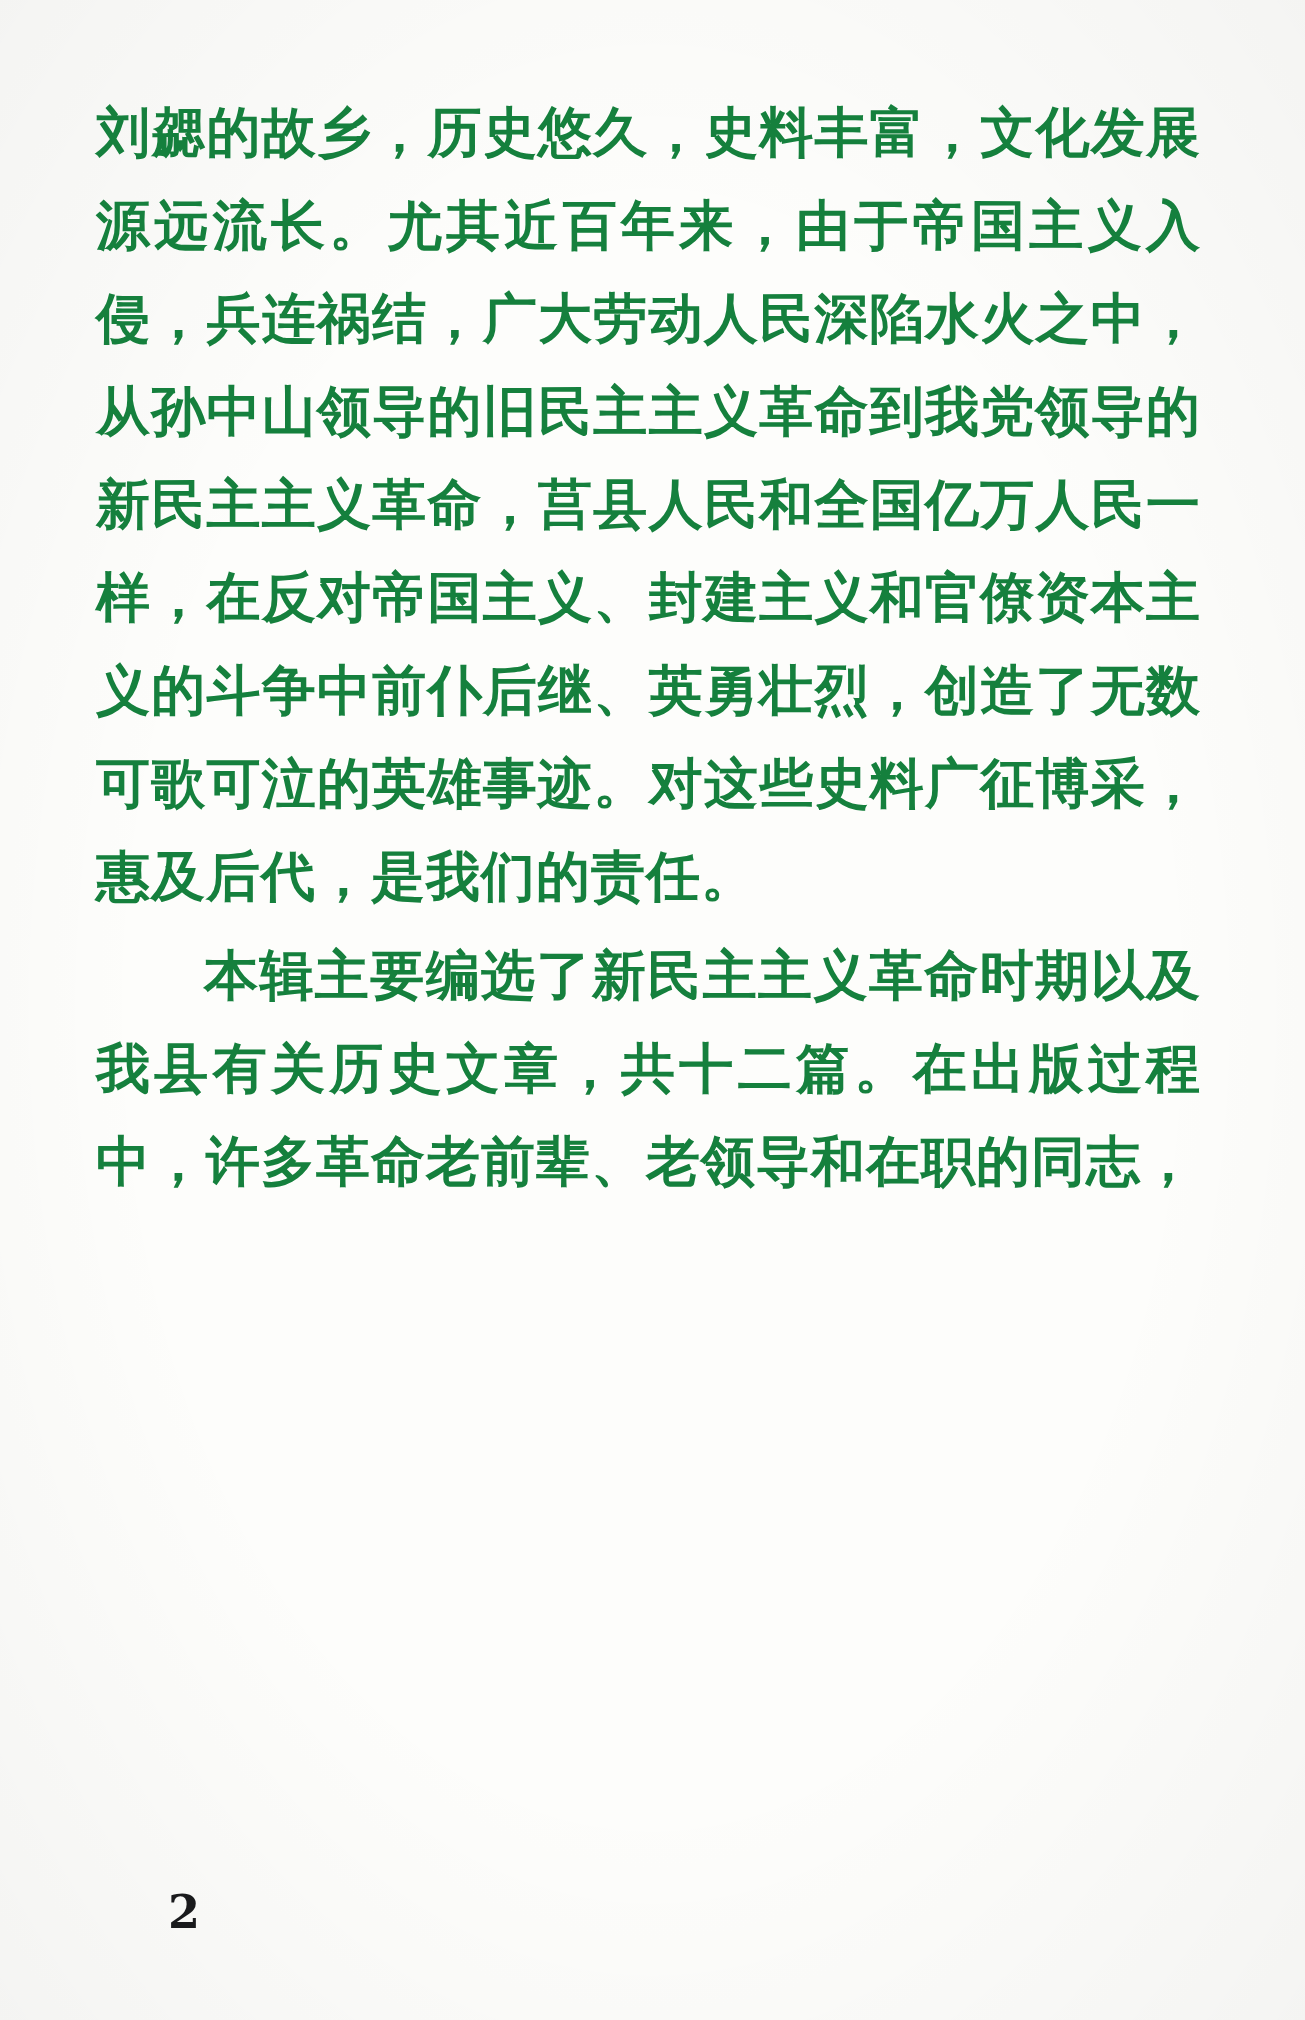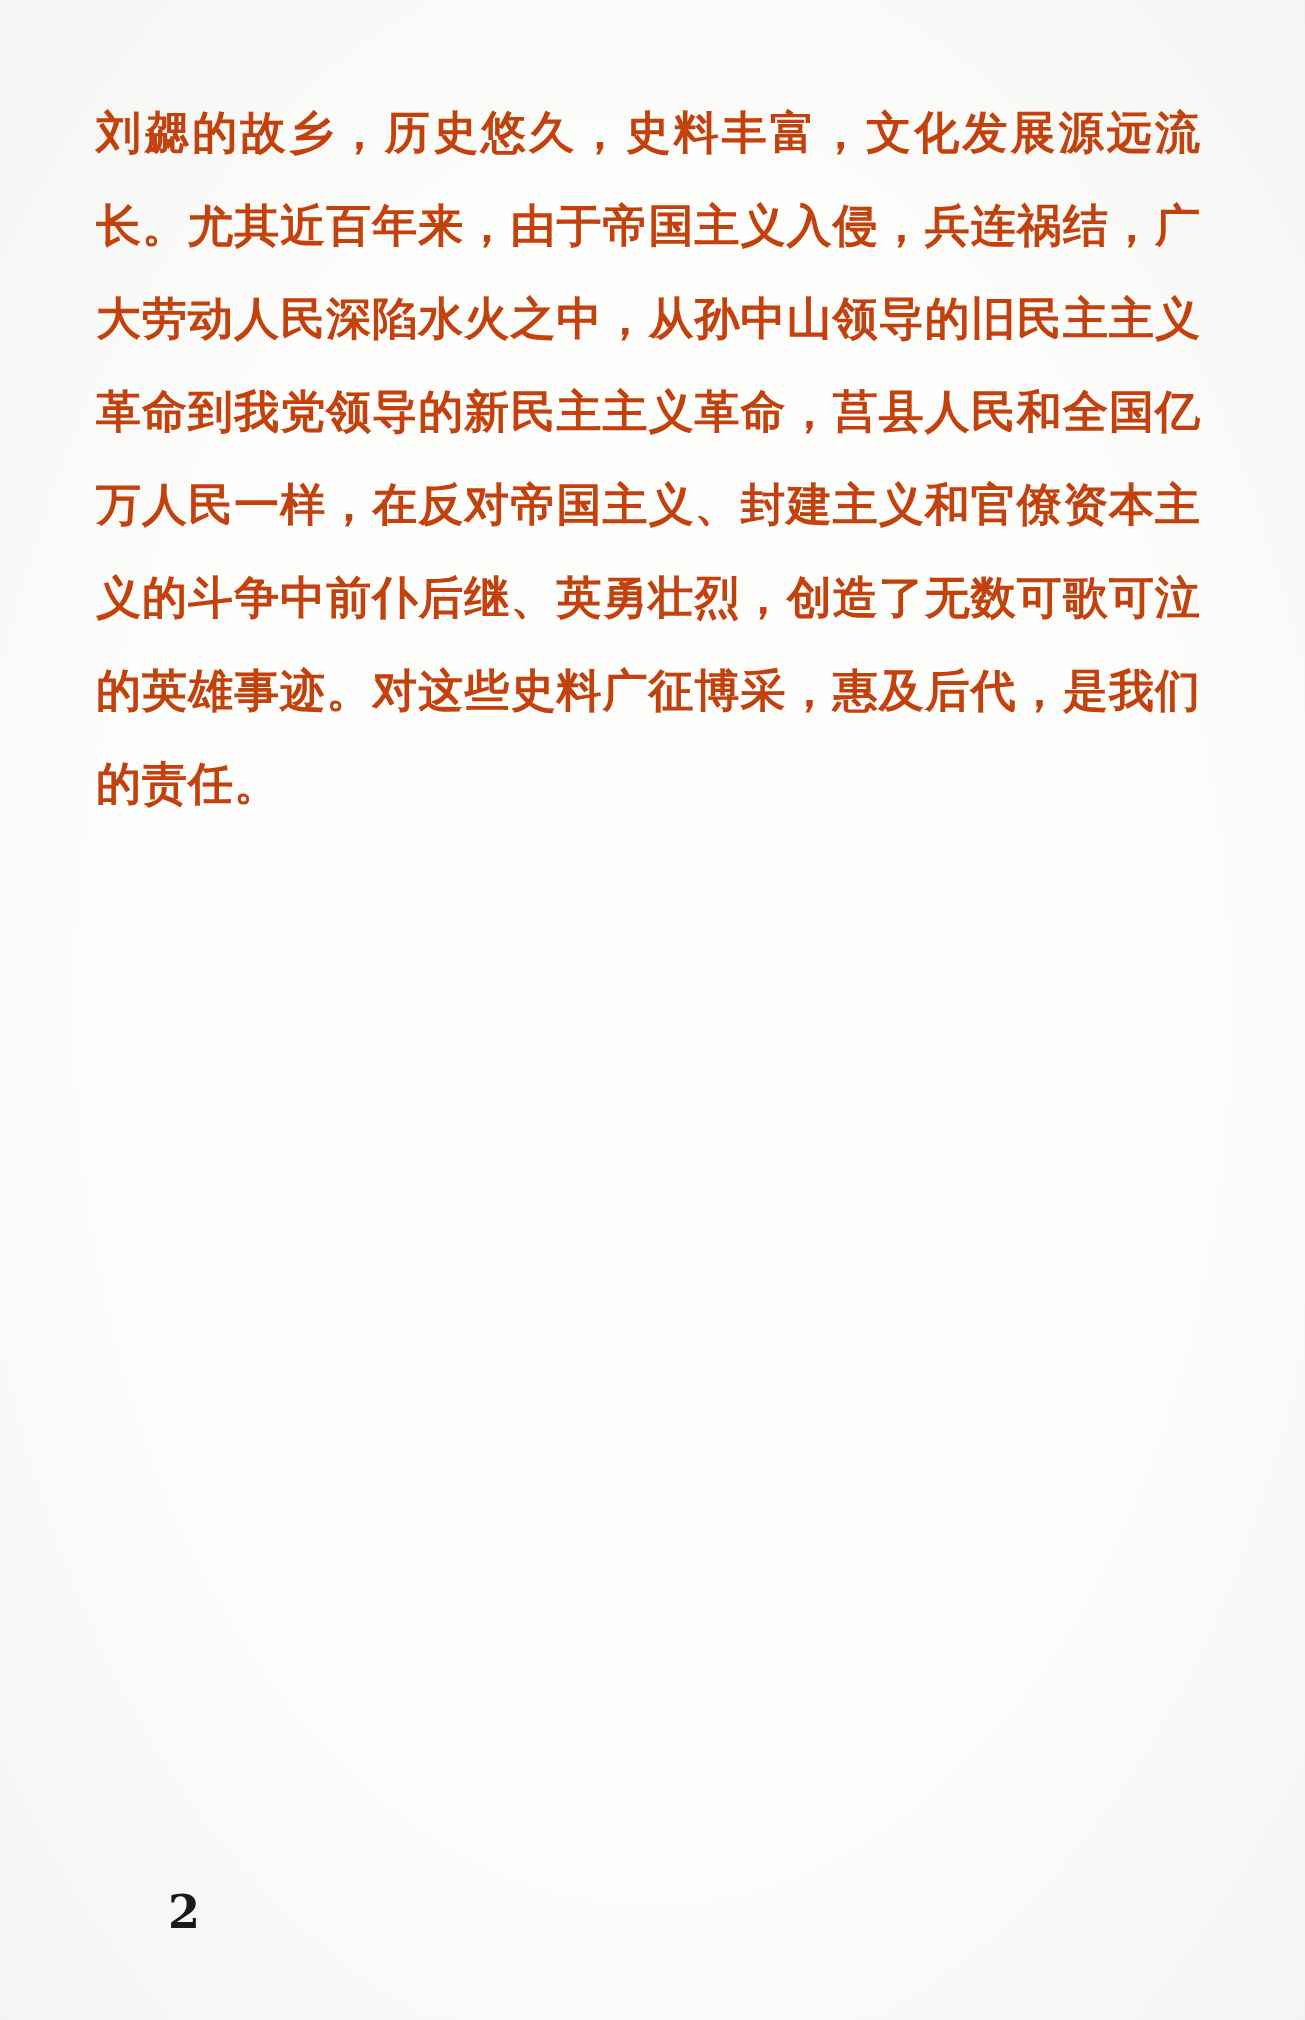--- a/index.html
+++ b/index.html
@@ -34,23 +34,23 @@
 
   .text-block {
     position: absolute;
     left: 96px;
     top: 86px;
     width: 1105px;
   }
 
   .para {
     margin: 0 0 0 0;
-    color: #c2410c;
+    color: #15803d;
     font-family: "DejaVu Serif", serif;
-    font-size: 45px;
+    font-size: 54px;
     line-height: 93px;
     letter-spacing: 1px;
     text-align: justify;
     text-justify: inter-character;
     font-weight: 600;
   }
 
   .para + .para {
     margin-top: 6px;
   }
@@ -69,17 +69,18 @@
     color: #191a1c;
   }
 </style>
 </head>
 <body>
 
 <div class="page">
 
   <div class="text-block">
     <p class="para">刘勰的故乡，历史悠久，史料丰富，文化发展源远流长。尤其近百年来，由于帝国主义入侵，兵连祸结，广大劳动人民深陷水火之中，从孙中山领导的旧民主主义革命到我党领导的新民主主义革命，莒县人民和全国亿万人民一样，在反对帝国主义、封建主义和官僚资本主义的斗争中前仆后继、英勇壮烈，创造了无数可歌可泣的英雄事迹。对这些史料广征博采，惠及后代，是我们的责任。</p>
+    <p class="para indent">本辑主要编选了新民主主义革命时期以及我县有关历史文章，共十二篇。在出版过程中，许多革命老前辈、老领导和在职的同志，</p>
   </div>
 
   <div class="page-number">2</div>
 
 </div>
 
 </body></html>

